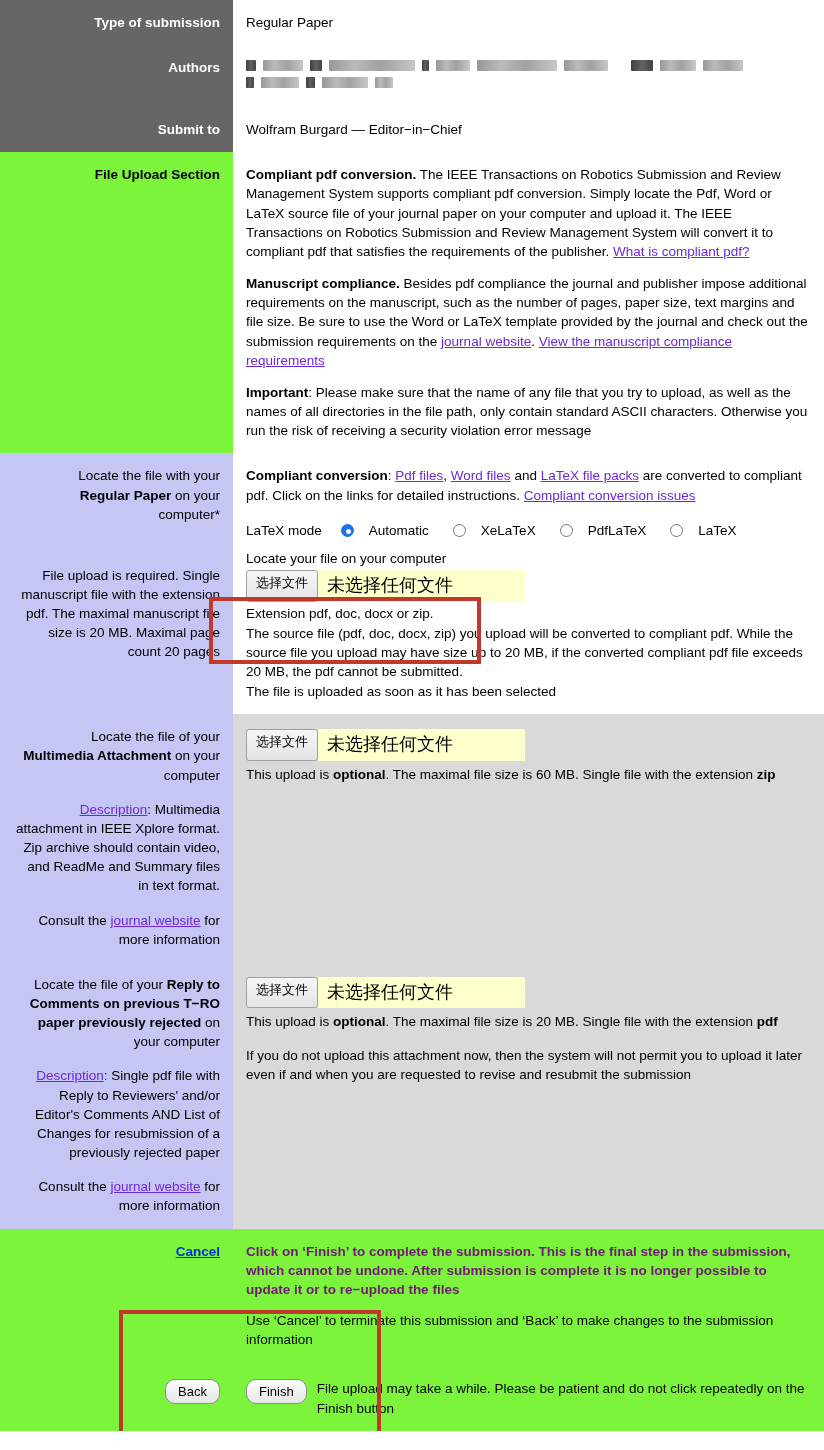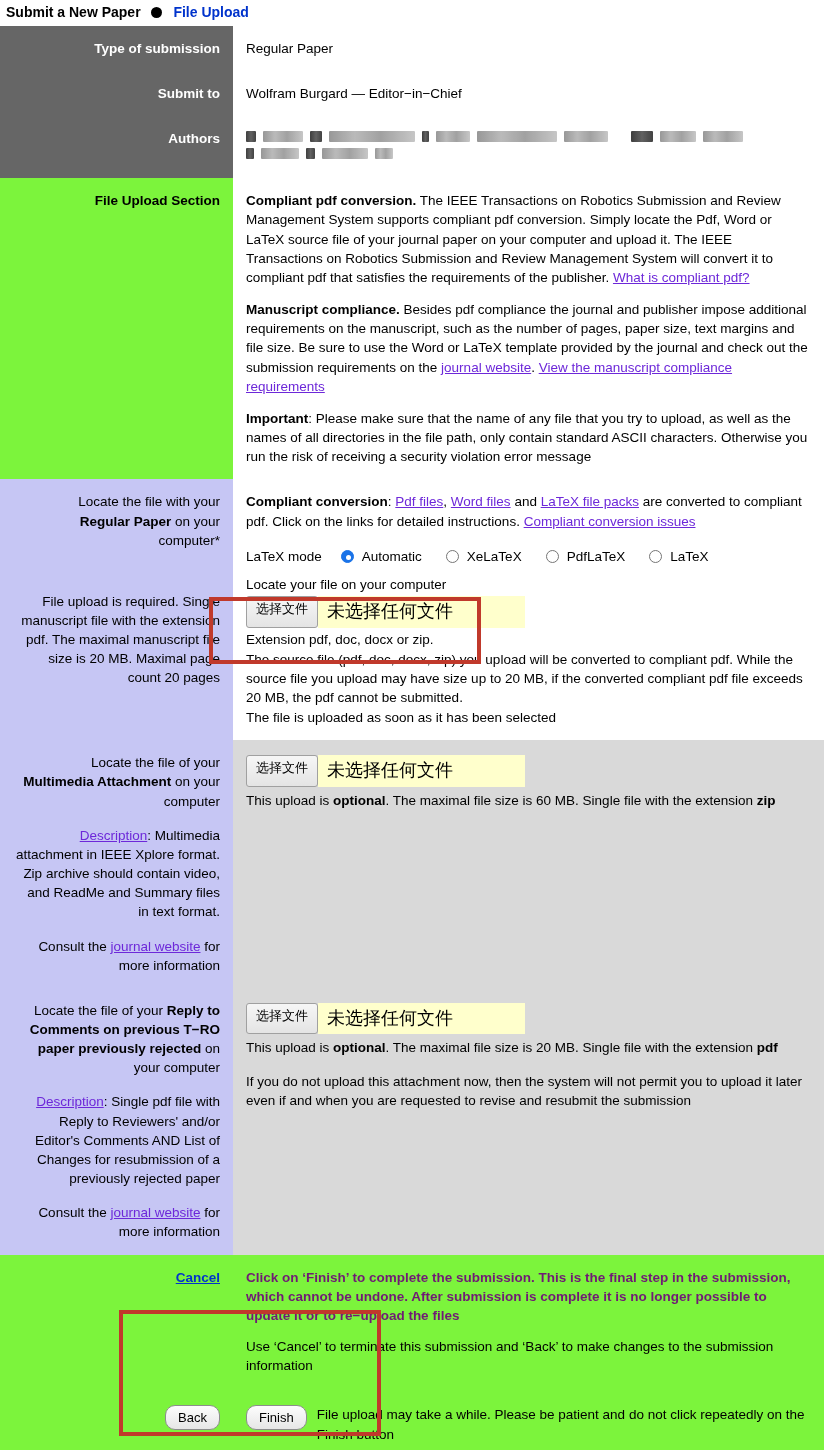--- a/index.html
+++ b/index.html
@@ -127,21 +127,21 @@
     content: "";
     position: absolute;
     left: 4px; top: 4px;
     width: 5px; height: 5px;
     border-radius: 50%;
     background: #fff;
   }
   .radio-opt {
     display: flex;
     align-items: center;
-    gap: 8px;
+    gap: 15px;
     margin-right: 17px;
   }
 
   
   .filepick {
     display: inline-flex;
     align-items: stretch;
     margin: 2px 0 2px 0;
   }
   .fp-btn {
@@ -198,37 +198,27 @@
   .cancel-link {
     color: #0033cc;
     text-decoration: underline;
   }
 </style>
 </head>
 <body>
 
 <div class="bodywrap">
 
-  <div class="page-header">
-    <span>Submit a New Paper</span>
-    <span class="bullet"></span>
-    <span class="step-link">File Upload</span>
-  </div>
 
   <table class="form">
 
     <tbody>
         <tr>
       <td class="label lbl-dark">Type of submission</td>
       <td class="value val-white">Regular Paper</td>
-    </tr>
-
-    <tr>
-      <td class="label lbl-dark">Submit to</td>
-      <td class="value val-white">Wolfram Burgard — Editor−in−Chief</td>
     </tr>
 
     <tr>
       <td class="label lbl-dark">Authors</td>
       <td class="value val-white">
         <div class="redacted-rows">
           <div class="redline">
             <span class="rb dark" style="width:10px"></span>
             <span class="rb" style="width:40px"></span>
             <span class="rb dark" style="width:12px"></span>
@@ -245,20 +235,25 @@
             <span class="rb dark" style="width:8px"></span>
             <span class="rb" style="width:38px"></span>
             <span class="rb dark" style="width:9px"></span>
             <span class="rb" style="width:46px"></span>
             <span class="rb" style="width:18px"></span>
           </div>
         </div>
       </td>
     </tr>
 
+    <tr>
+      <td class="label lbl-dark">Submit to</td>
+      <td class="value val-white">Wolfram Burgard — Editor−in−Chief</td>
+    </tr>
+
 
     <tr>
       <td class="label lbl-green">File Upload Section</td>
       <td class="value val-plain">
         <p class="blk">
           <b>Compliant pdf conversion.</b><span> The IEEE Transactions on Robotics Submission and Review Management System supports compliant pdf conversion. Simply locate the Pdf, Word or LaTeX source file of your journal paper on your computer and upload it. The IEEE Transactions on Robotics Submission and Review Management System will convert it to compliant pdf that satisfies the requirements of the publisher. </span><a class="lnk" href="#">What is compliant pdf?</a>
         </p>
         <p class="blk">
           <b>Manuscript compliance.</b><span> Besides pdf compliance the journal and publisher impose additional requirements on the manuscript, such as the number of pages, paper size, text margins and file size. Be sure to use the Word or LaTeX template provided by the journal and check out the submission requirements on the </span><a class="lnk" href="#">journal website</a><span>. </span><a class="lnk" href="#">View the manuscript compliance requirements</a>
         </p>

